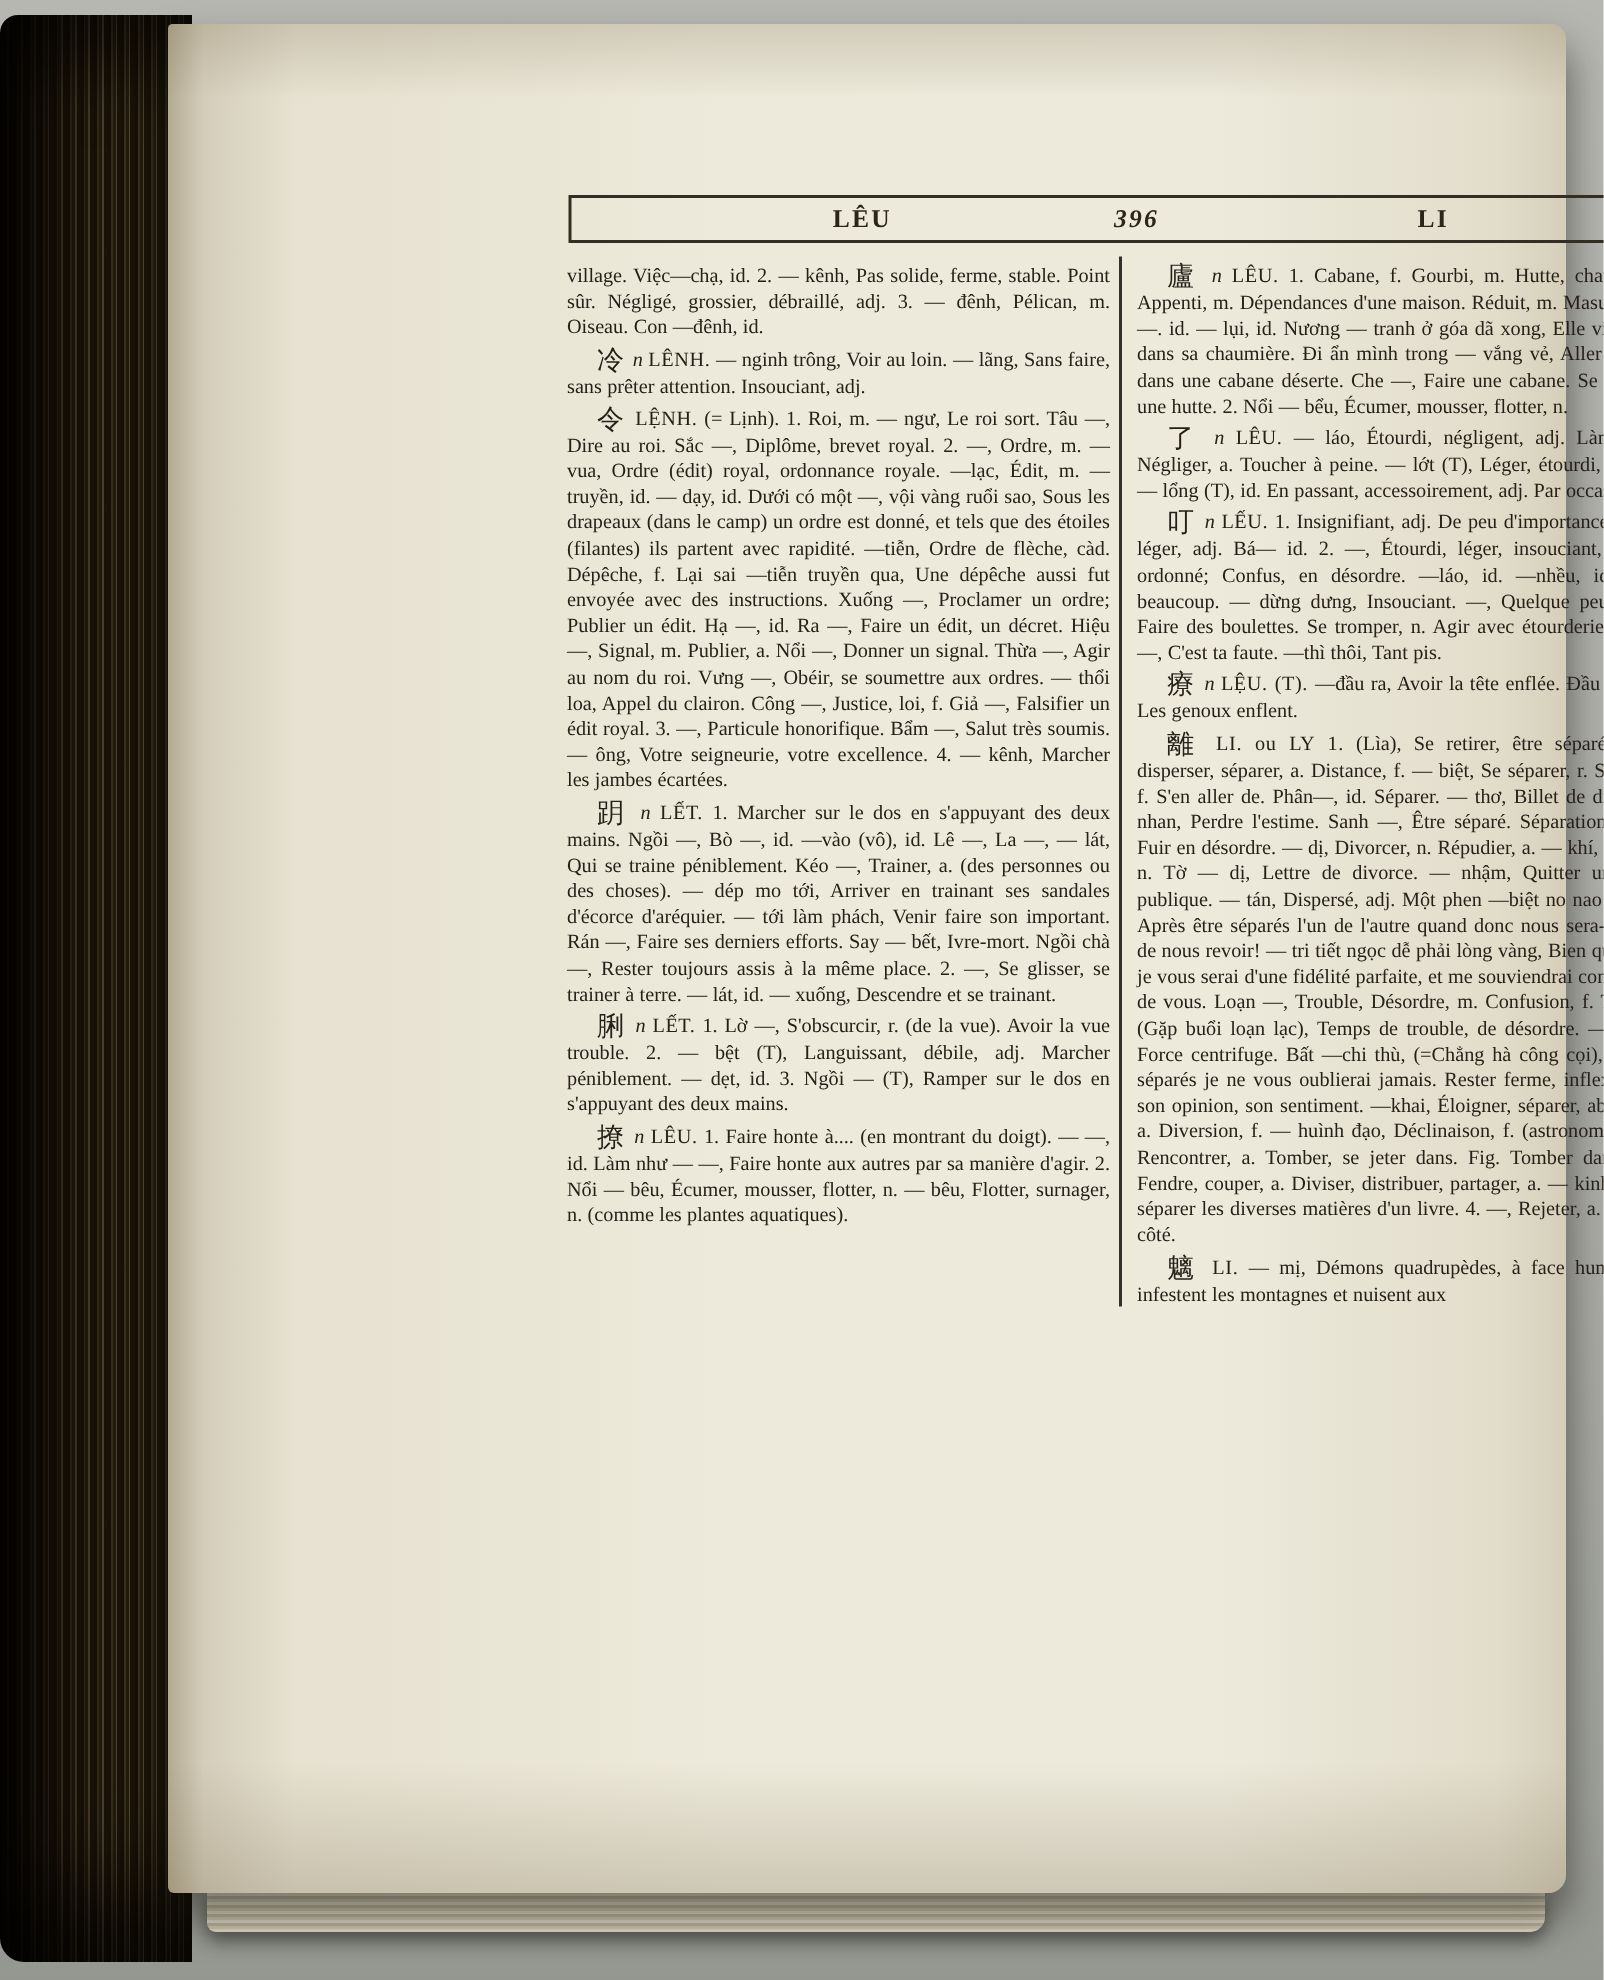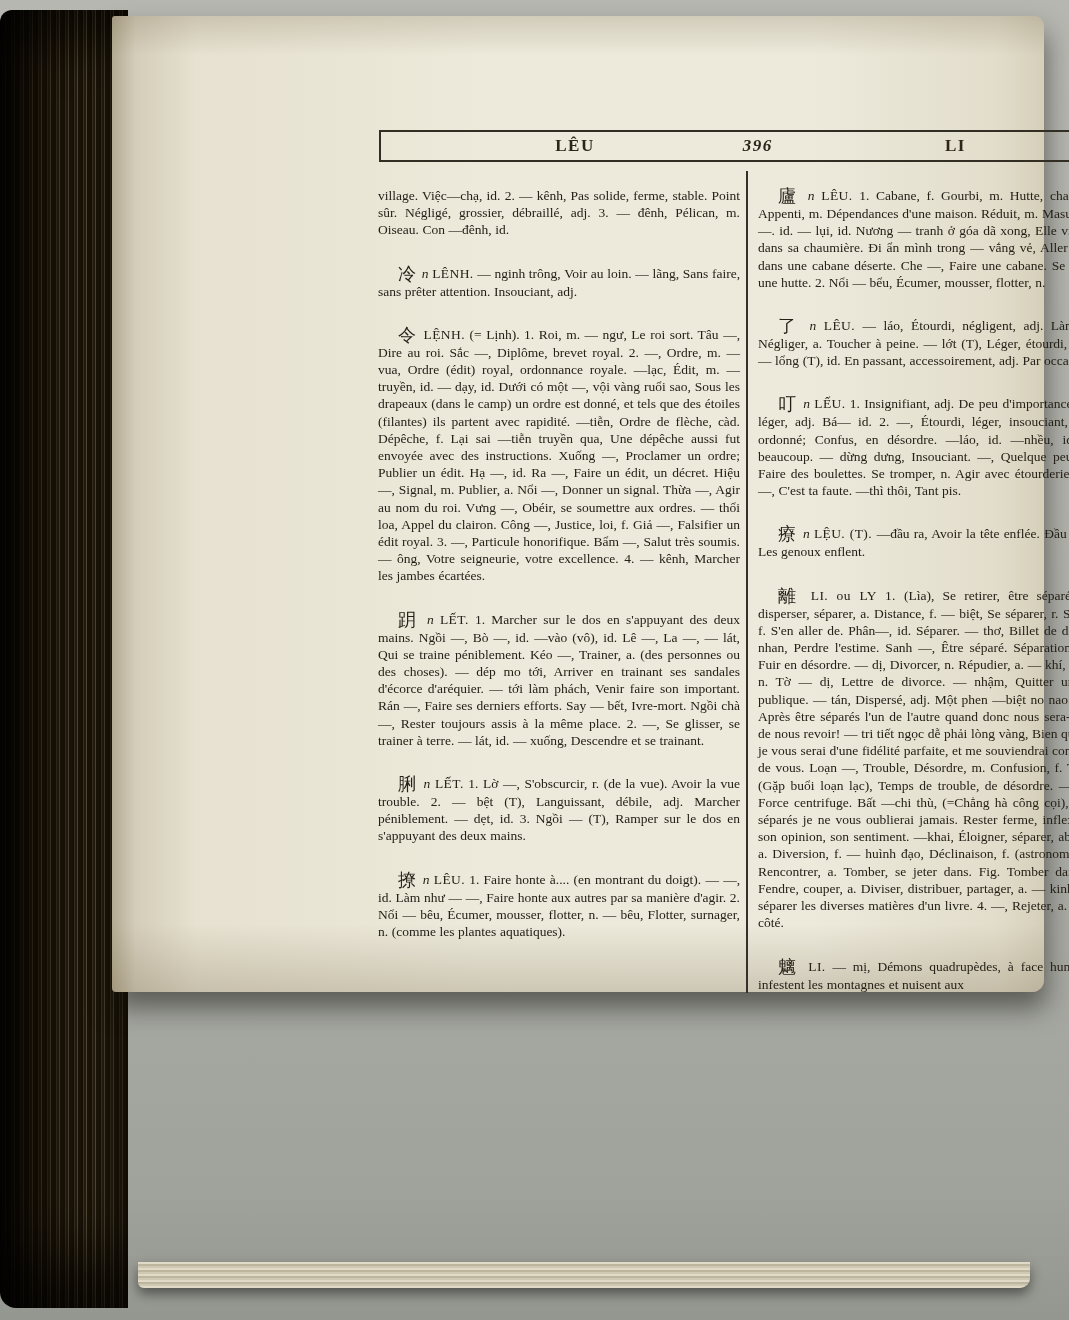--- a/index.html
+++ b/index.html
@@ -16,21 +16,21 @@
     position:absolute; left:0; top:10px; width:128px; height:1298px;
     background:
       linear-gradient(90deg, rgba(8,5,2,.95) 0%, rgba(18,12,5,.6) 35%, rgba(30,22,10,.25) 70%, rgba(45,34,16,.45) 100%),
       repeating-linear-gradient(90deg,#171106 0 2px,#4a3f2c 2px 3px,#2a2112 3px 5px,#6e614a 5px 6px,#1d1509 6px 9px);
     border-radius:12px 0 0 16px;
     box-shadow: inset 0 -50px 60px rgba(0,0,0,.65), inset 0 35px 45px rgba(0,0,0,.5);
   }
 
   
   .page {
-    position:absolute; left:112px; top:16px; width:932px; height:976px;
+    position:absolute; left:112px; top:16px; width:932px; height:1246px;
     background:
       linear-gradient(180deg, rgba(110,95,65,.22) 0%, rgba(0,0,0,0) 4%, rgba(0,0,0,0) 93%, rgba(110,95,65,.25) 100%),
       linear-gradient(90deg,#b3aa92 0%,#d4cdba 2.5%,#e6e1d0 9%,#edeadb 40%,#edeadc 75%,#e2ddcb 95%,#d5cfba 100%);
     border-radius:3px 10px 12px 4px;
     box-shadow:2px 16px 26px rgba(20,18,12,.5);
   }
 
   
   .page-stack {
     position:absolute; left:138px; top:1262px; width:892px; height:26px;
@@ -59,23 +59,23 @@
     display:flex; align-items:stretch; color:#262118;
   }
   .col {
     font-size:13.5px; line-height:17.2px; text-align:justify;
     word-spacing:.2px;
   }
   .col-left  { width:368px; padding-right:6px; }
   .divider   { width:2px; background:#35302a; }
   .col-right { width:376px; padding-left:10px; }
 
-  p.entry { margin-top:26px; text-indent:20px; }
+  p.entry { margin-top:4px; text-indent:20px; }
   p.cont  { margin-top:0;  text-indent:0; }
-  .col > p:first-child { margin-top:16px; }
+  .col > p:first-child { margin-top:4px; }
 
   .hanzi { font-size:18px; line-height:1; vertical-align:-2px; margin-right:2px; }
   .pos   { font-style:italic; }
   .hw    { font-weight:normal; letter-spacing:.4px; }
 </style>
 </head>
 <body>
 
 <div class="photo">
 

